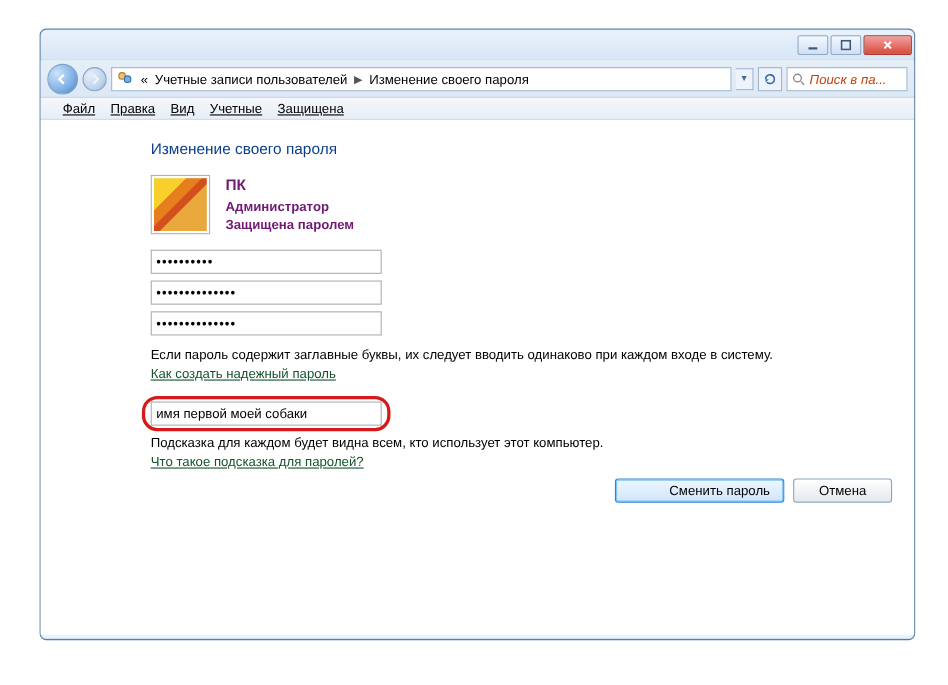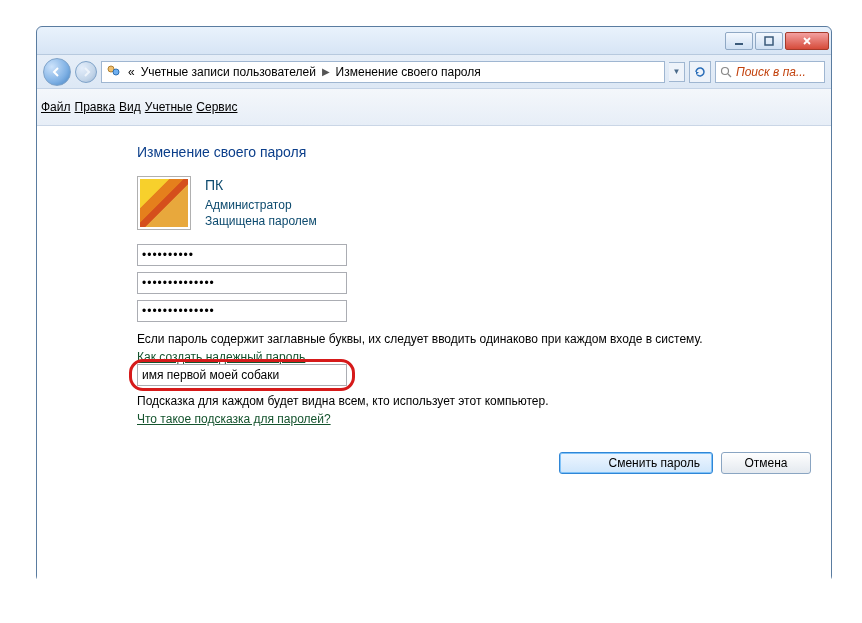--- a/index.html
+++ b/index.html
@@ -105,27 +105,27 @@
     background: #fff;
     border: 1px solid #9fb6d1;
     display: flex; align-items: center;
     padding: 0 4px;
     gap: 4px;
     color: #c2410c;
     font-style: italic;
   }
   
   .menubar {
-    height: 37px;
+    height: 20px;
     background: linear-gradient(#f4f7fb,#e7eef7);
     border-bottom: 1px solid #cad6e6;
     display: flex;
     align-items: center;
-    gap: 4px;
-    padding-left: 4px;
+    gap: 14px;
+    padding-left: 20px;
     font-size: 12px;
   }
   .menubar span { text-decoration: underline; text-decoration-color: transparent; }
   .menubar .u { text-decoration: underline; }
   
   .content {
     background: #fff;
     padding: 18px 24px 12px 100px;
     height: calc(100% - 28px - 34px - 22px - 2px);
     position: relative;
@@ -146,21 +146,21 @@
     width: 54px; height: 54px;
     border: 1px solid #b0b0b0;
     padding: 2px;
     background: #fff;
   }
   .avatar-inner {
     width: 100%; height: 100%;
     background: linear-gradient(135deg, #f7d02c 30%, #e57f1c 31% 45%, #d54f1c 46% 55%, #e8a83c 56%);
   }
   .user-text div:first-child { font-size: 14px; margin-bottom: 2px; }
-  .user-text div { font-size: 12px; color: #0c4a6e; line-height: 1.35; }
+  .user-text div { font-size: 12px; color: #701a75; line-height: 1.35; font-weight: bold; }
 
   .pwd-inputs { display: flex; flex-direction: column; gap: 6px; margin-bottom: 10px; }
   .txt {
     width: 210px;
     height: 22px;
     border: 1px solid #abadb3;
     padding: 0 4px;
     font-family: inherit;
     font-size: 12px;
     letter-spacing: 1px;
@@ -171,20 +171,21 @@
     margin-bottom: 4px;
   }
   .link {
     color: #14532d;
     font-size: 12px;
     cursor: pointer;
     text-decoration: underline;
   }
   .hint-wrap {
     position: relative;
+    margin-top: 18px;
     margin-bottom: 8px;
     width: 210px;
   }
   .hint-input {
     width: 210px;
     height: 22px;
     border: 1px solid #abadb3;
     padding: 0 4px;
     font-family: inherit;
     font-size: 12px;
@@ -283,21 +284,21 @@
       </svg>
       <span>Поиск в па...</span>
     </div>
   </div>
 
   <div class="menubar">
     <span><span class="u">Файл</span></span>
     <span><span class="u">Правка</span></span>
     <span><span class="u">Вид</span></span>
     <span><span class="u">Учетные</span></span>
-    <span><span class="u">Сервис</span></span>
+    <span><span class="u">Защищена</span></span>
   </div>
 
   <div class="content">
 
     <div class="page-title">Изменение своего пароля</div>
 
     <div class="user-info">
       <div class="avatar">
         <div class="avatar-inner"></div>
       </div>

